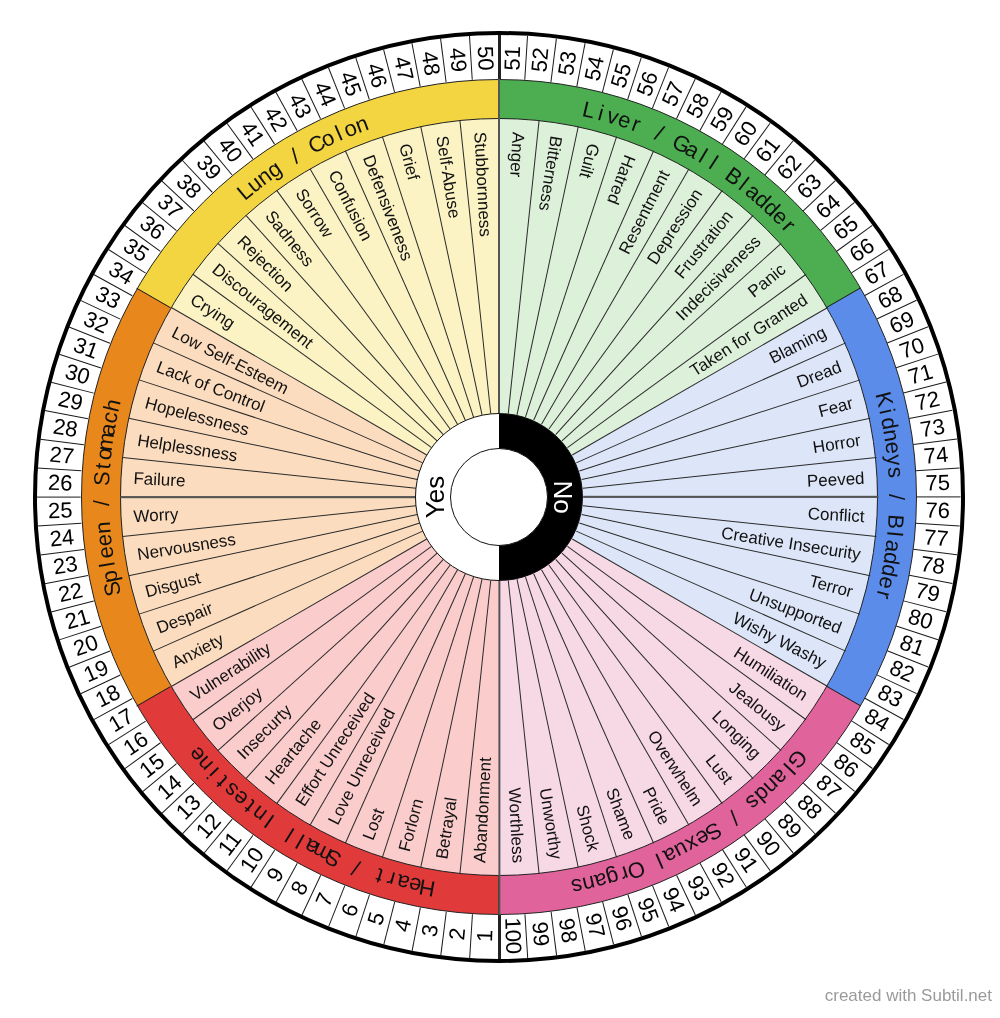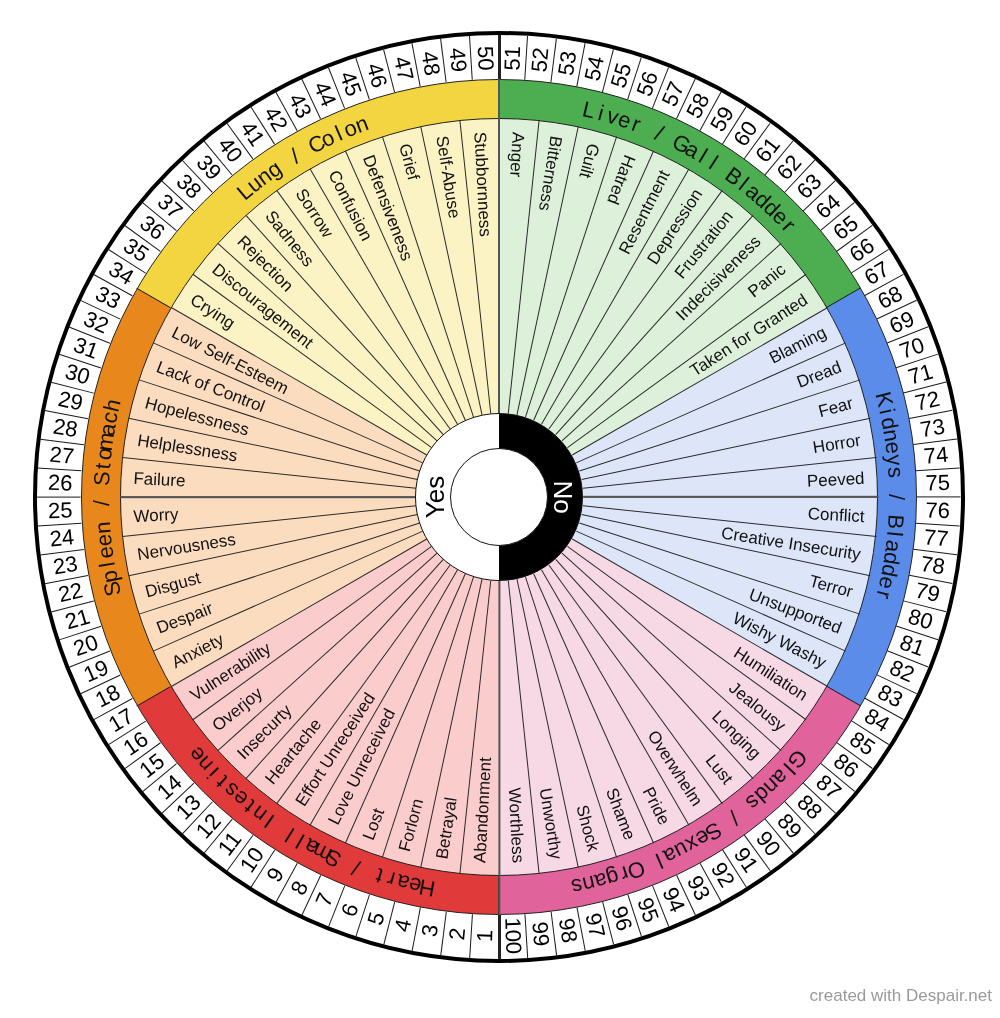--- a/index.html
+++ b/index.html
@@ -481,14 +481,14 @@
         <div class="tch" style="transform: rotate(334.45deg) translateY(-397px);">o</div>
         <div class="tch" style="transform: rotate(336.23deg) translateY(-397px);">l</div>
         <div class="tch" style="transform: rotate(338.01deg) translateY(-397px);">o</div>
         <div class="tch" style="transform: rotate(339.79deg) translateY(-397px);">n</div>
       </div>
     <div id="hub" class="circ"></div>
     <div id="hubInner" class="circ"></div>
     <div id="yes" class="hubLab">Yes</div>
     <div id="no" class="hubLab">No</div>
   </div>
-  <div id="credit">created with Despair.net</div>
+  <div id="credit">created with Subtil.net</div>
 </div>
 
 </body></html>

